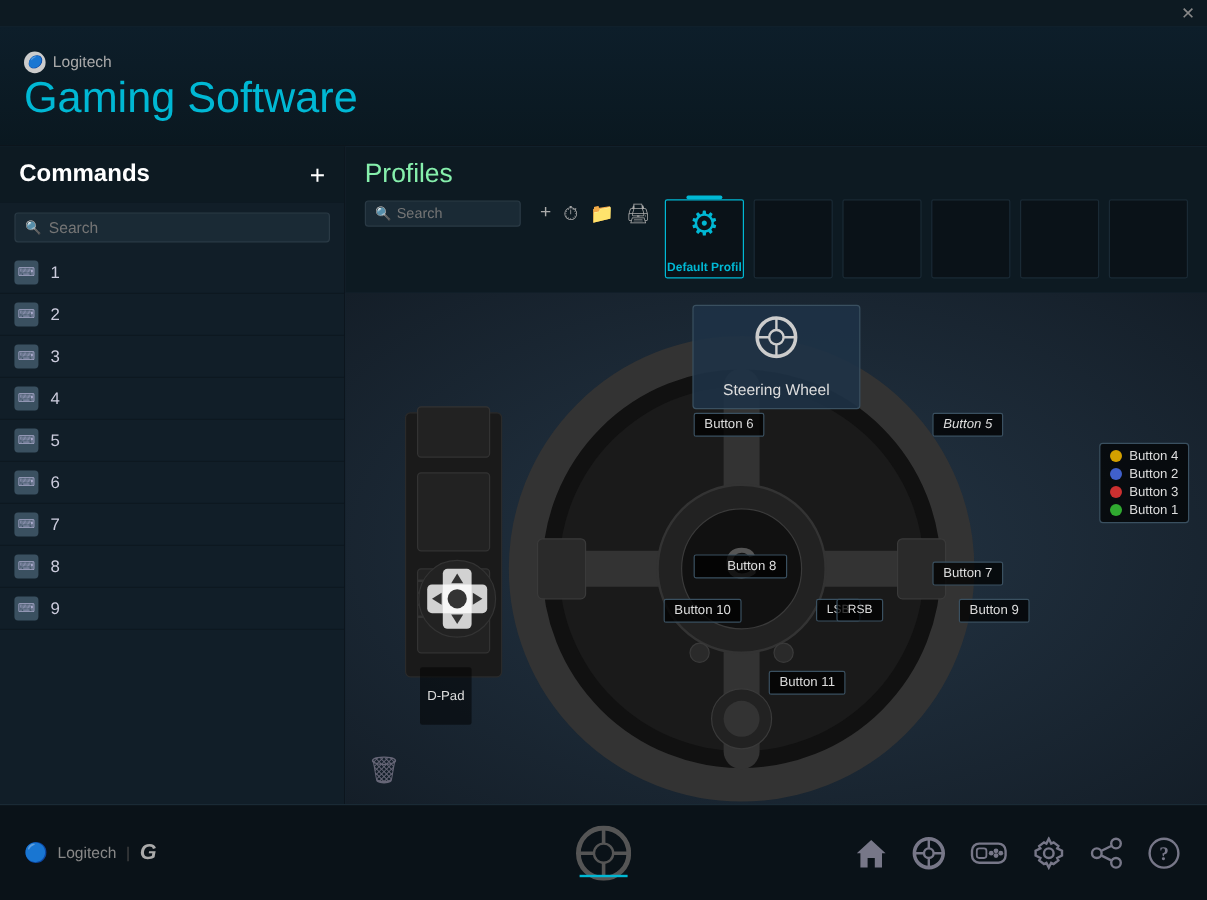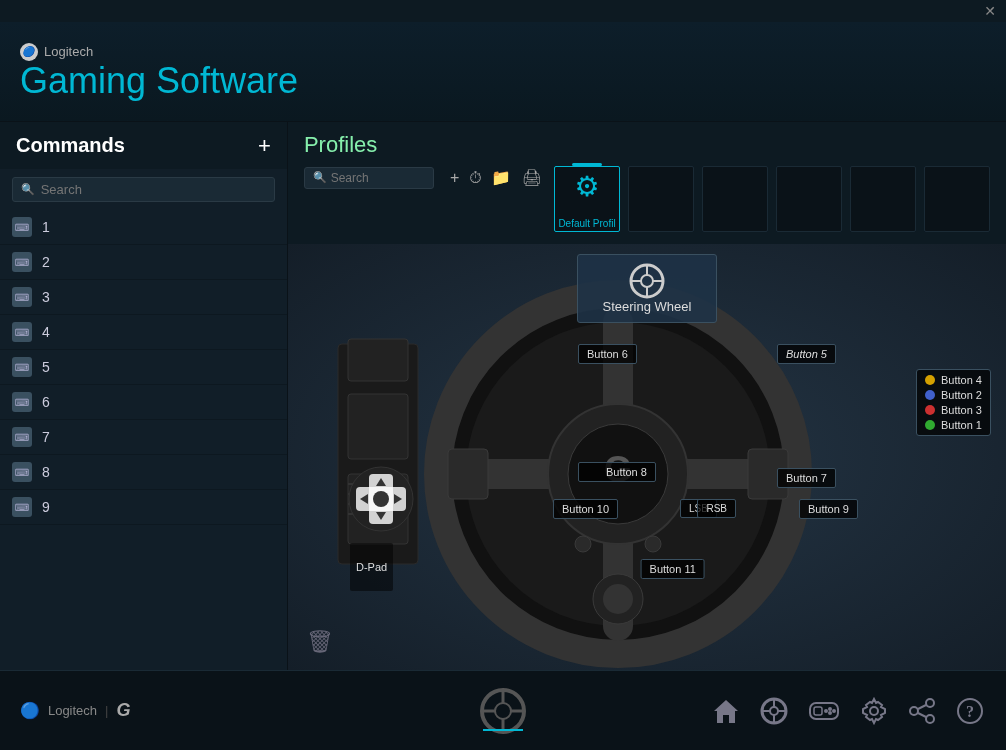--- a/index.html
+++ b/index.html
@@ -276,20 +276,21 @@
       border-radius: 2px;
     }
     .profile-slot-icon {
       font-size: 28px;
       color: #00b8d4;
     }
     .profile-slot-label {
       color: #00b8d4;
       font-size: 10px;
       margin-top: 15px;
+      font-weight: bold;
     }
 
     .profiles-row {
       display: flex;
       align-items: flex-start;
       gap: 10px;
     }
 
     
     .wheel-area {
@@ -330,21 +331,21 @@
       background: rgba(30,50,70,0.9);
       border: 1px solid #3a5060;
       color: #ddd;
       font-size: 13px;
       padding: 8px 20px;
       border-radius: 3px;
       text-align: center;
       display: flex;
       flex-direction: column;
       align-items: center;
-      gap: 0;
+      gap: 18px;
       width: 140px;
     }
     .dpad-text {
       color: #ddd;
       font-size: 11px;
       background: rgba(0,0,0,0.5);
       padding: 1px 6px;
       border-radius: 2px;
     }
 
@@ -601,21 +602,21 @@
         <rect x="23" y="10" width="24" height="50" rx="4" fill="#fff" opacity="0.8"></rect>
         <rect x="10" y="23" width="50" height="24" rx="4" fill="#fff" opacity="0.8"></rect>
         <circle cx="35" cy="35" r="8" fill="#333"></circle>
 
         <polygon points="35,14 40,22 30,22" fill="#333"></polygon>
         <polygon points="35,56 40,48 30,48" fill="#333"></polygon>
         <polygon points="14,35 22,30 22,40" fill="#333"></polygon>
         <polygon points="56,35 48,30 48,40" fill="#333"></polygon>
       </svg>
 
-      <div class="dpad-text" style="position:absolute;left:62px;top:299px;color:#ddd;font-size:11px;background:rgba(0,0,0,0.5);padding:18px 6px;border-radius:2px;text-align:center;">
+      <div class="dpad-text" style="position:absolute;left:62px;top:312px;color:#ddd;font-size:11px;background:rgba(0,0,0,0.5);padding:18px 6px;border-radius:2px;text-align:center;">
         <span>D-Pad</span>
       </div>
 
       <div class="steering-wheel-label">
         <svg width="36" height="36" viewBox="0 0 36 36" xmlns="http://www.w3.org/2000/svg">
           <circle cx="18" cy="18" r="16" fill="none" stroke="#ccc" stroke-width="3"></circle>
           <circle cx="18" cy="18" r="6" fill="none" stroke="#ccc" stroke-width="2"></circle>
           <line x1="18" y1="2" x2="18" y2="12" stroke="#ccc" stroke-width="2"></line>
           <line x1="18" y1="24" x2="18" y2="34" stroke="#ccc" stroke-width="2"></line>
           <line x1="2" y1="18" x2="12" y2="18" stroke="#ccc" stroke-width="2"></line>

